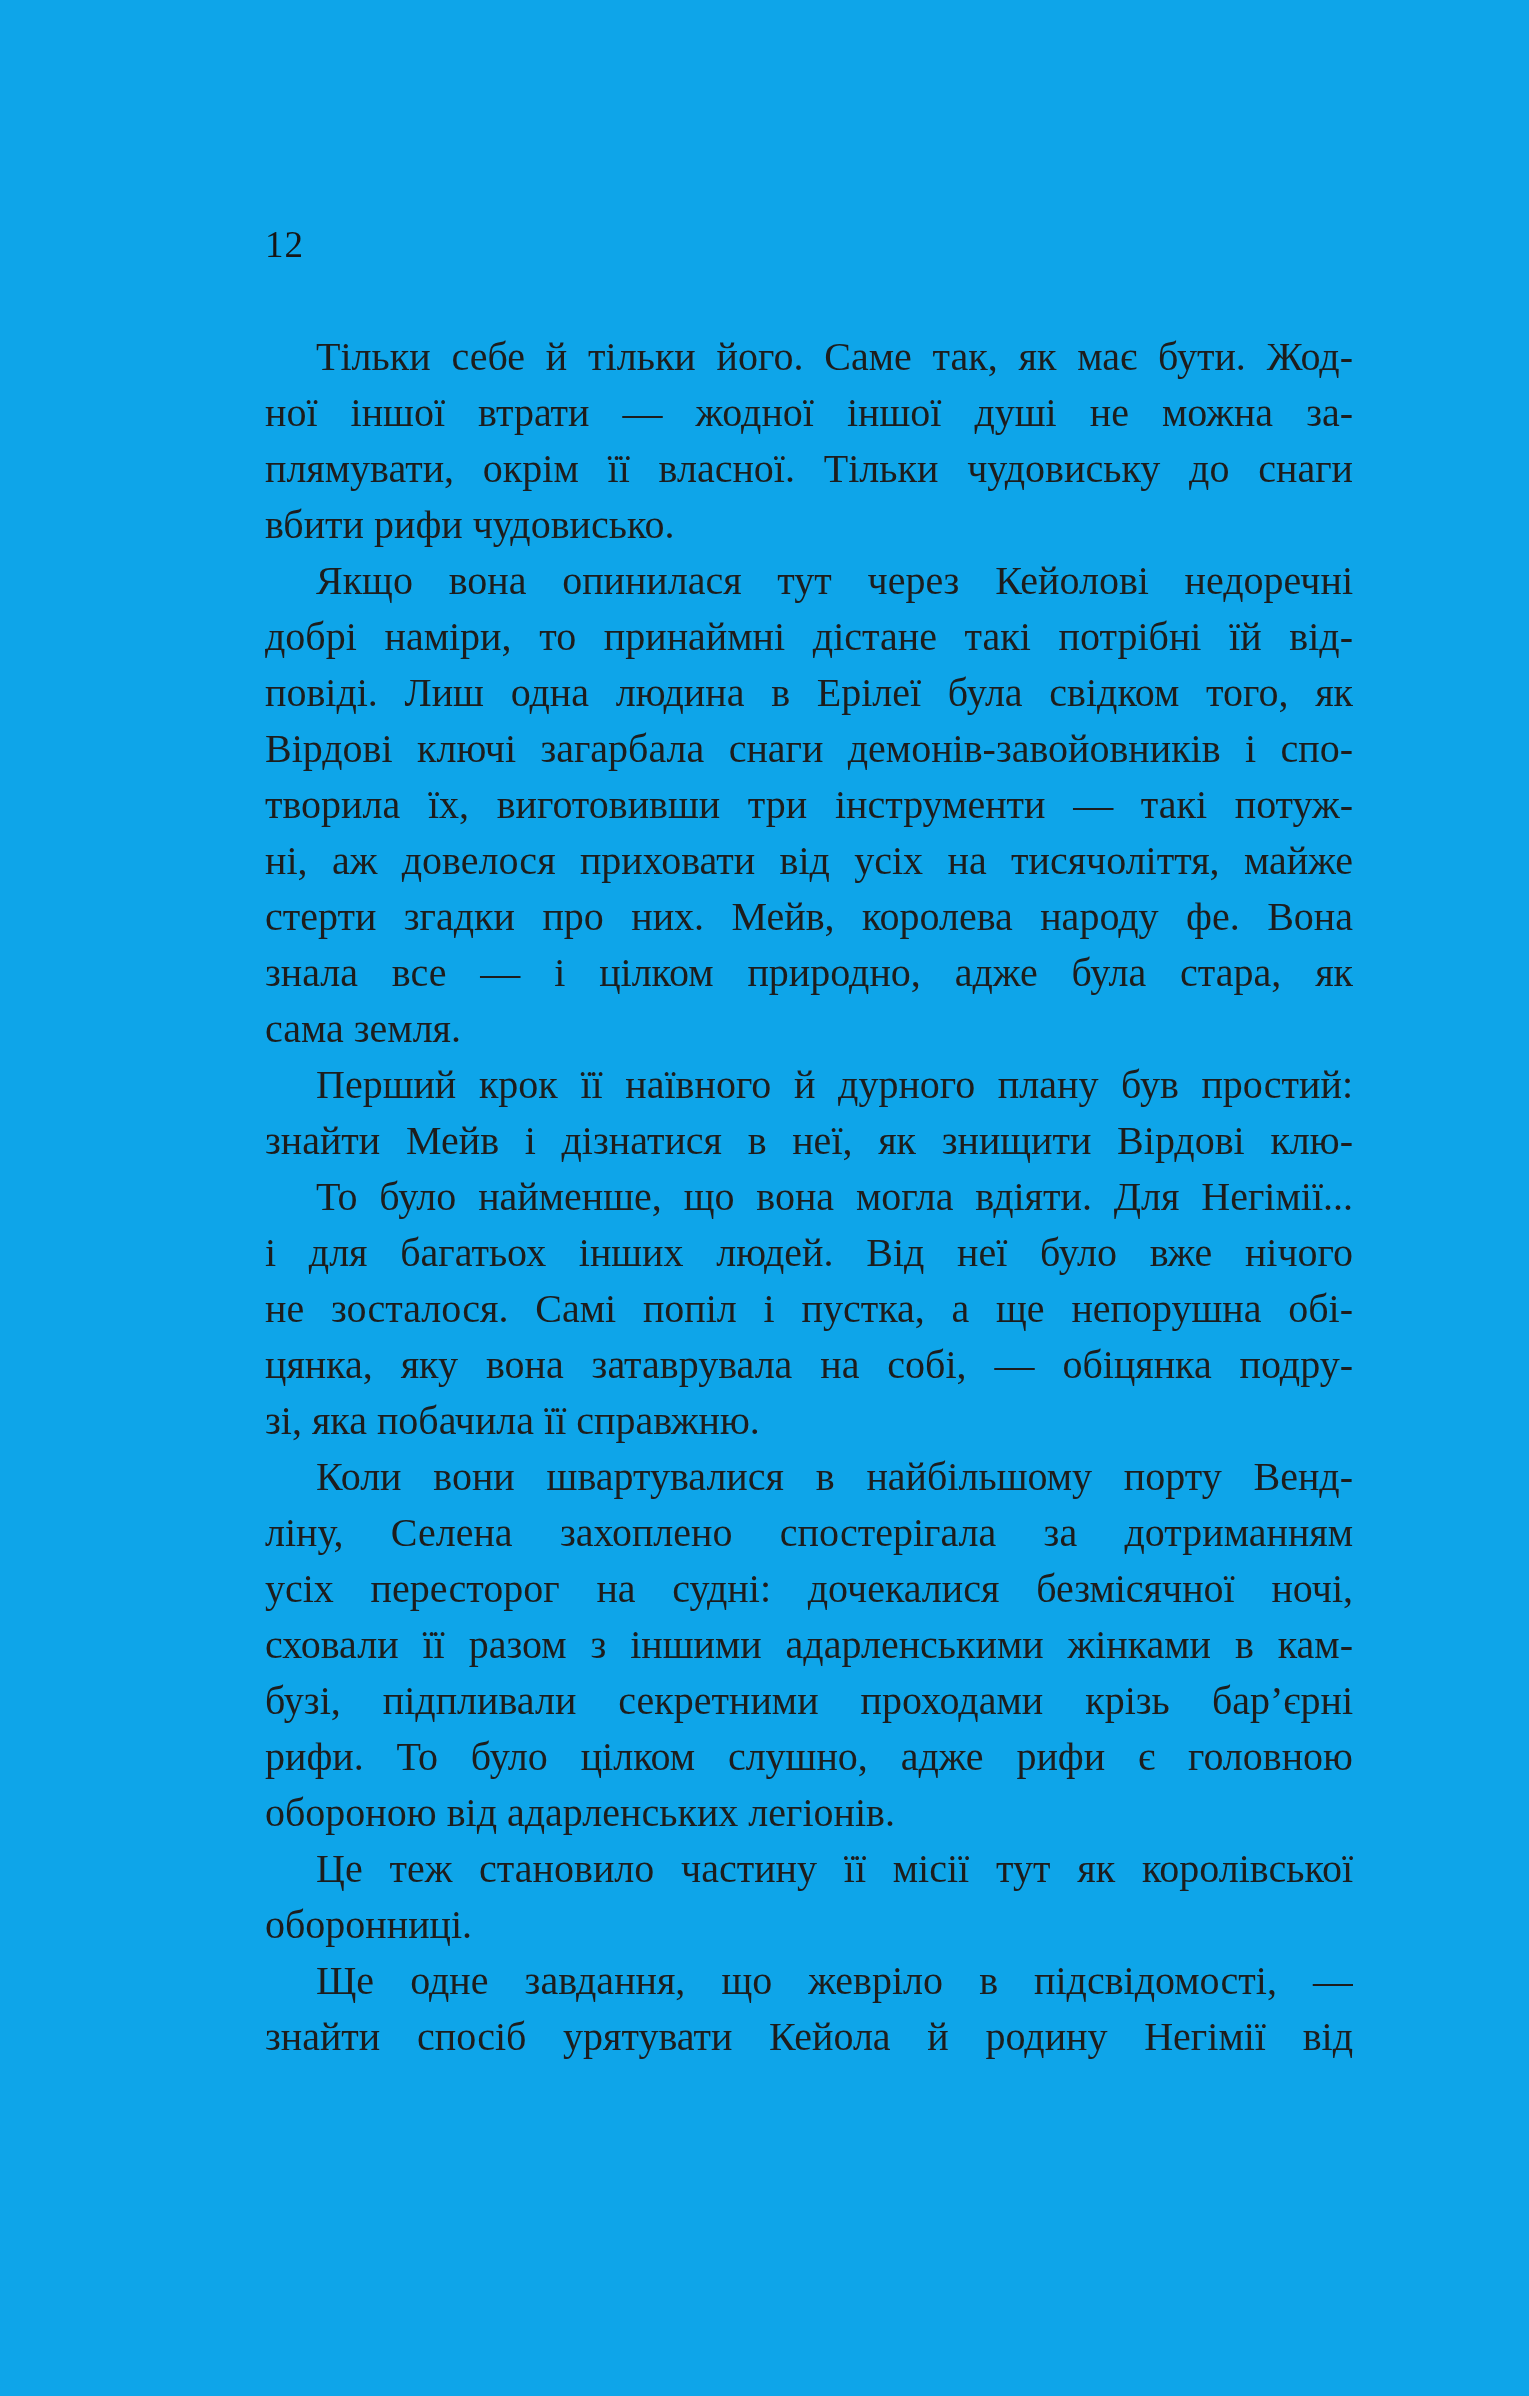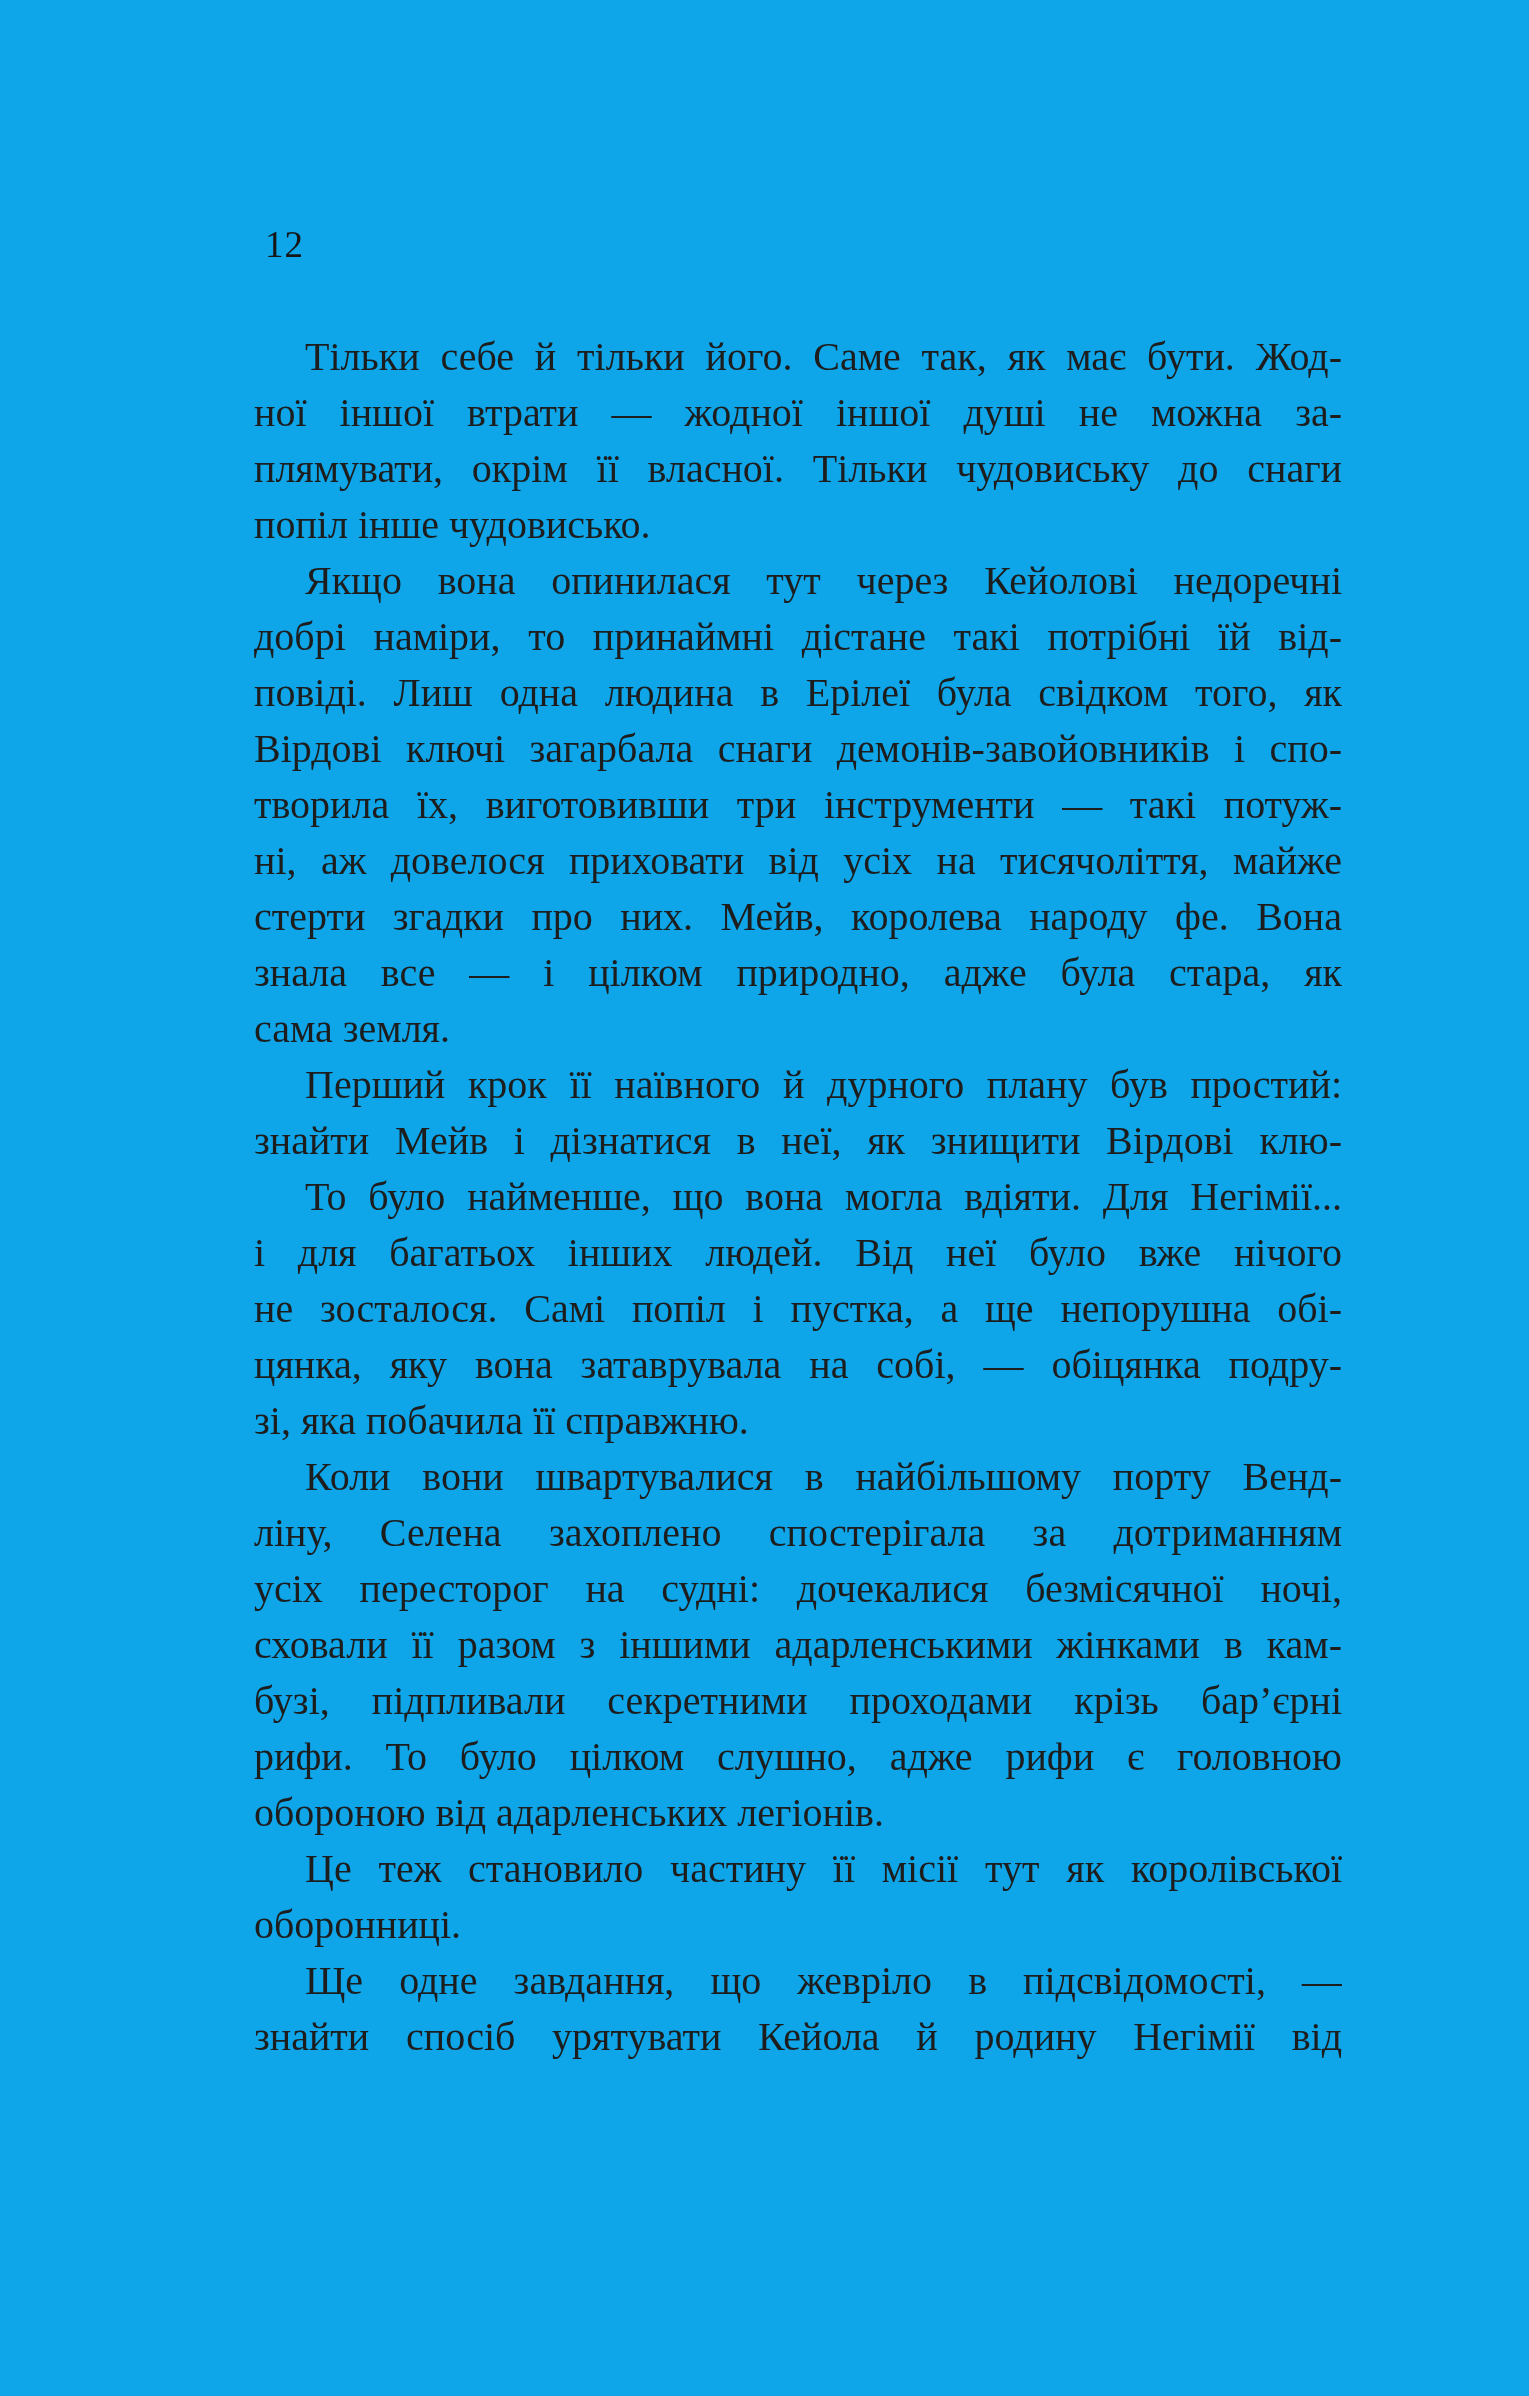--- a/index.html
+++ b/index.html
@@ -24,21 +24,21 @@
     position: absolute;
     left: 265px;
     top: 226px;
     font-size: 37px;
     line-height: 1;
     letter-spacing: 1px;
     color: #161616;
   }
   .text-block {
     position: absolute;
-    left: 254px;
+    left: 265px;
     top: 329px;
     width: 1088px;
   }
   .line {
     font-size: 40px;
     line-height: 56px;
     height: 56px;
     text-align: justify;
     text-align-last: justify;
     white-space: nowrap;
@@ -58,21 +58,21 @@
 </style>
 </head>
 <body>
 
 <div class="page">
   <div class="page-number">12</div>
   <div class="text-block">
       <div class="line justify indent">Тільки себе й тільки його. Саме так, як має бути. Жод-</div>
       <div class="line justify">ної іншої втрати — жодної іншої душі не можна за-</div>
       <div class="line justify">плямувати, окрім її власної. Тільки чудовиську до снаги</div>
-      <div class="line last">попіл інше чудовисько.</div>
+      <div class="line last">вбити рифи чудовисько.</div>
       <div class="line justify indent">Якщо вона опинилася тут через Кейолові недоречні</div>
       <div class="line justify">добрі наміри, то принаймні дістане такі потрібні їй від-</div>
       <div class="line justify">повіді. Лиш одна людина в Ерілеї була свідком того, як</div>
       <div class="line justify">Вірдові ключі загарбала снаги демонів-завойовників і спо-</div>
       <div class="line justify">творила їх, виготовивши три інструменти — такі потуж-</div>
       <div class="line justify">ні, аж довелося приховати від усіх на тисячоліття, майже</div>
       <div class="line justify">стерти згадки про них. Мейв, королева народу фе. Вона</div>
       <div class="line justify">знала все — і цілком природно, адже була стара, як</div>
       <div class="line last">сама земля.</div>
       <div class="line justify indent">Перший крок її наївного й дурного плану був простий:</div>

